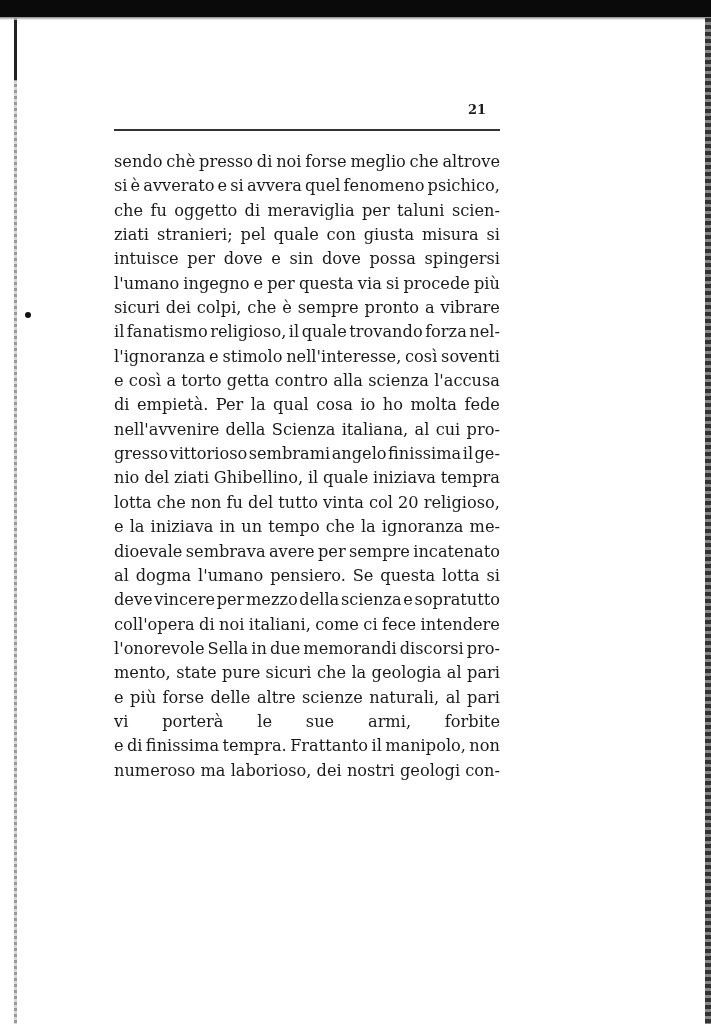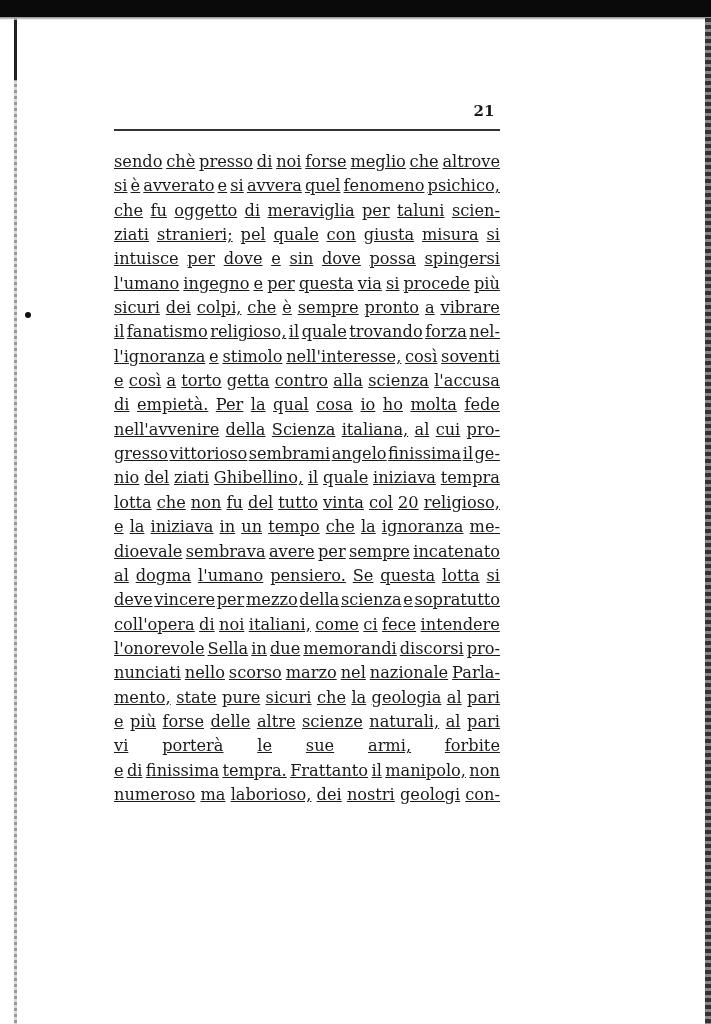--- a/index.html
+++ b/index.html
@@ -28,29 +28,29 @@
   .left-dot {
     position: absolute; left: 25px; top: 312px; width: 6px; height: 6px;
     border-radius: 50%; background: #111;
   }
   .right-edge {
     position: absolute; left: 705px; top: 18px; width: 6px; height: 1006px;
     background: repeating-linear-gradient(#333 0 4px, #888 4px 7px);
   }
   .page-number {
     position: absolute; left: 468px; top: 102px; width: 32px;
-    text-align: center; font-size: 15px; font-weight: bold;
+    text-align: left; font-size: 13px; font-weight: bold;
   }
   .header-rule {
     position: absolute; left: 114px; top: 129px; width: 386px; height: 2px;
     background: #333;
   }
   .body-text {
     position: absolute; left: 114px; top: 150px; width: 386px;
-    font-size: 16.2px; line-height: 24.35px; text-decoration: underline;
+    font-size: 16.2px; line-height: 24.35px;
   }
   .line {
     display: block; text-align: justify; text-align-last: justify;
     white-space: nowrap; overflow: visible; height: 24.35px;
   }
   .line-inner {
     display: flex; justify-content: space-between; width: 100%;
   }
 </style>
 </head>
@@ -318,31 +318,20 @@
         <span>Sella</span>
         <span>in</span>
         <span>due</span>
         <span>memorandi</span>
         <span>discorsi</span>
         <span>pro-</span>
       </span>
     </span>
   <span class="line">
       <span class="line-inner">
-        <span>nunciati</span>
-        <span>nello</span>
-        <span>scorso</span>
-        <span>marzo</span>
-        <span>nel</span>
-        <span>nazionale</span>
-        <span>Parla-</span>
-      </span>
-    </span>
-  <span class="line">
-      <span class="line-inner">
         <span>mento,</span>
         <span>state</span>
         <span>pure</span>
         <span>sicuri</span>
         <span>che</span>
         <span>la</span>
         <span>geologia</span>
         <span>al</span>
         <span>pari</span>
       </span>

